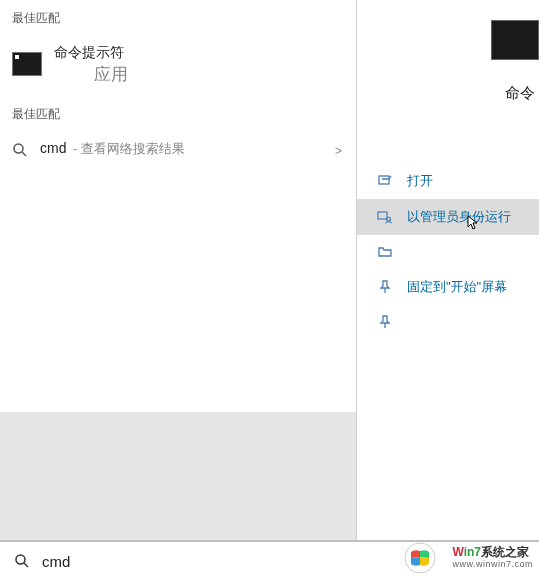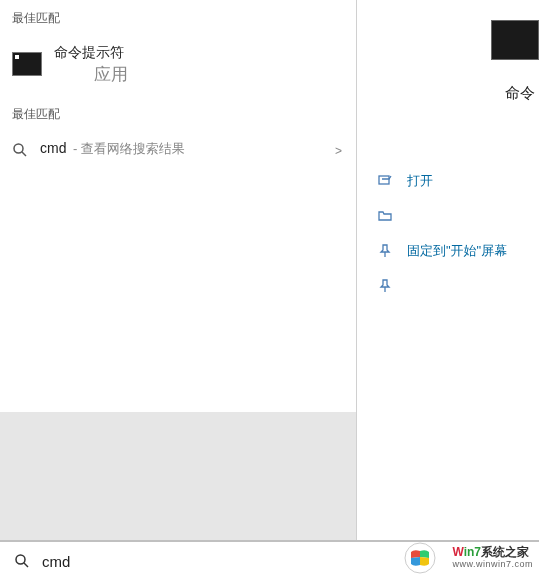--- a/index.html
+++ b/index.html
@@ -92,20 +92,35 @@
     <div class="action-item">
       <span class="icon">
         <svg width="16" height="16" viewBox="0 0 16 16">
             <rect x="2" y="3" width="10" height="8" fill="none" stroke="#4a7db5" stroke-width="1.3"></rect>
             <path d="M5 6 L12 6 L14 3" fill="none" stroke="#4a7db5" stroke-width="1.3"></path>
           </svg>
       </span>
       <span>打开</span>
     </div>
 
+    <div class="action-item highlighted">
+      <span class="icon">
+        <svg width="16" height="16" viewBox="0 0 16 16">
+            <rect x="1" y="3" width="9" height="7" fill="none" stroke="#4a7db5" stroke-width="1.2"></rect>
+            <circle cx="11.5" cy="10" r="2" fill="none" stroke="#4a7db5" stroke-width="1.2"></circle>
+            <path d="M8.5 14 Q11.5 11.5 14.5 14" fill="none" stroke="#4a7db5" stroke-width="1.2"></path>
+          </svg>
+      </span>
+      <span>以管理员身份运行</span>
+      <span class="cursor-arrow">
+        <svg width="12" height="16" viewBox="0 0 12 16">
+            <path d="M1 1 L1 12 L4 9 L6 14 L8 13 L6 8 L10 8 Z" fill="#fff" stroke="#000" stroke-width="1"></path>
+          </svg>
+      </span>
+    </div>
 
     <div class="action-item">
       <span class="icon">
         <svg width="16" height="16" viewBox="0 0 16 16">
             <path d="M2 4 L6 4 L7 6 L14 6 L14 12 L2 12 Z" fill="none" stroke="#4a7db5" stroke-width="1.3"></path>
           </svg>
       </span>
     </div>
 
     <div class="action-item">

